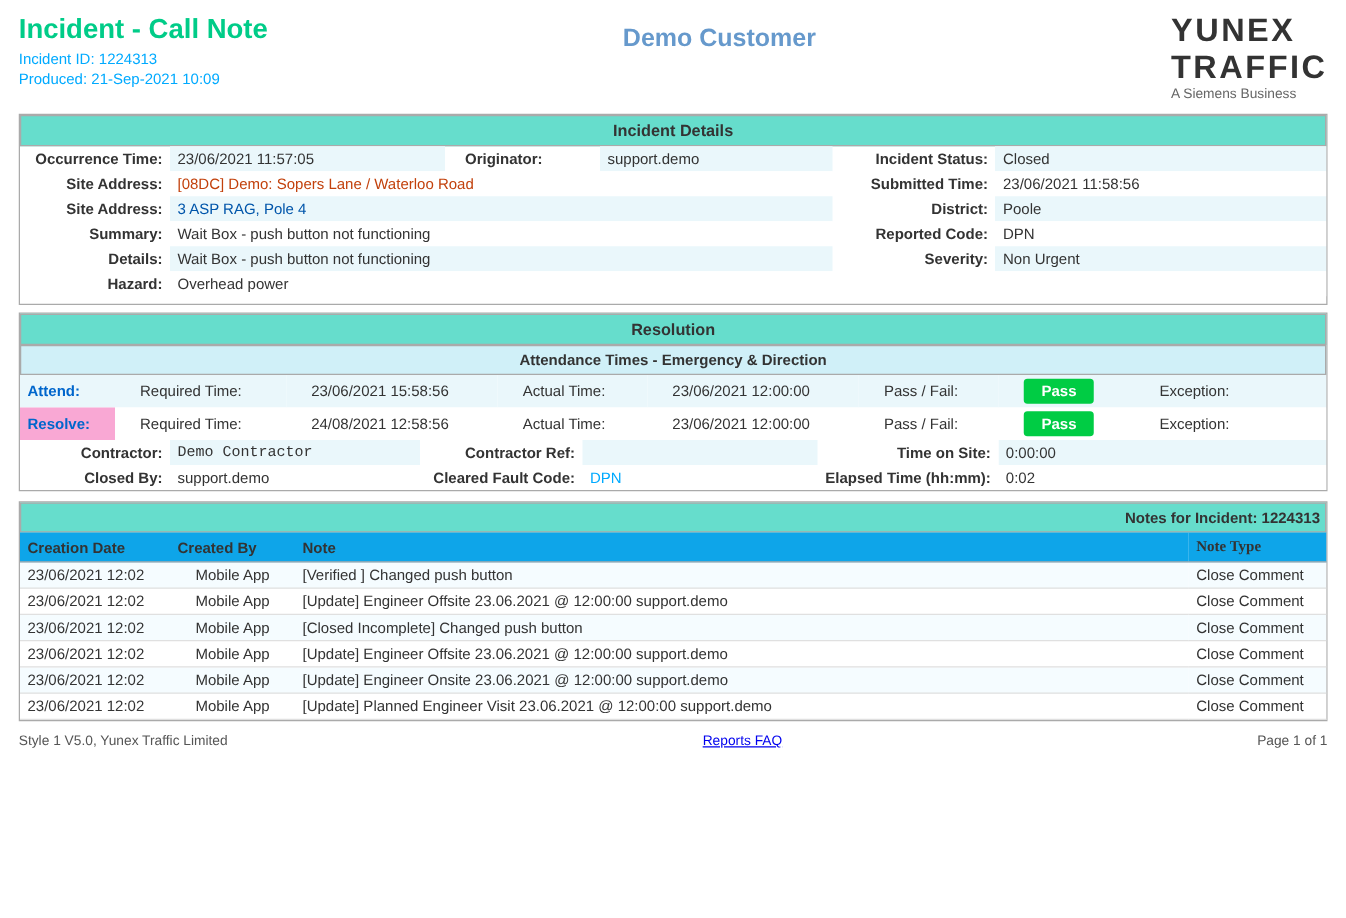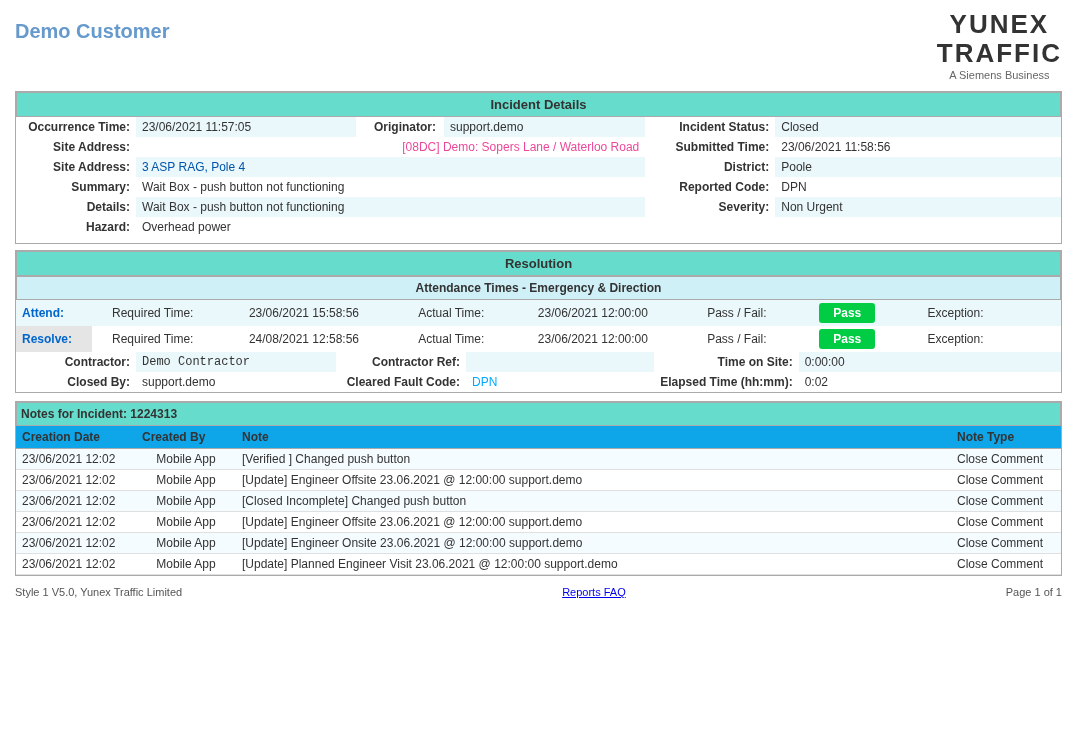--- a/index.html
+++ b/index.html
@@ -40,21 +40,21 @@
     .header-center {
       text-align: center;
       margin-top: 10px;
     }
     .header-center h2 {
       font-size: 20px;
       color: #6699cc;
       font-weight: bold;
     }
     .header-right {
-      text-align: center;
+      text-align: left;
     }
     .logo {
       font-size: 26px;
       font-weight: bold;
       color: #333;
       line-height: 1.1;
       letter-spacing: 2px;
     }
     .logo-sub {
       font-size: 11px;
@@ -151,21 +151,21 @@
     }
     table.resolution-table tr:nth-child(even) td {
       background: #fff;
     }
 
     .notes-section {
       margin-top: 8px;
     }
     .notes-header {
       background: #66ddcc;
-      text-align: left;
+      text-align: right;
       font-weight: bold;
       font-size: 12px;
       padding: 4px;
       border: 1px solid #aaa;
     }
     table.notes-table {
       width: 100%;
       border-collapse: collapse;
     }
     table.notes-table th {
@@ -198,47 +198,58 @@
     }
 
     .border-box {
       border: 1px solid #aaa;
     }
   </style>
 </head>
 <body>
 
 <div class="header">
+  <div class="header-left">
+    <h1>Incident - Call Note</h1>
+    <div class="incident-id">
+      <span>Incident ID:</span>
+      <span style="color:#00aaff;">1224313</span>
+    </div>
+    <div class="produced">
+      <span>Produced:</span>
+      <span style="color:#00aaff;">21-Sep-2021 10:09</span>
+    </div>
+  </div>
   <div class="header-center">
     <h2>Demo Customer</h2>
   </div>
   <div class="header-right">
     <div class="logo">
       <div>YUNEX</div>
       <div>TRAFFIC</div>
     </div>
     <div class="logo-sub">A Siemens Business</div>
   </div>
 </div>
 
 <div class="border-box">
   <div class="section-header">Incident Details</div>
   <table class="main-table">
     <tbody>
         <tr>
       <td class="label-cell">Occurrence Time:</td>
       <td style="width:220px;">23/06/2021 11:57:05</td>
-      <td class="label-cell" style="text-align:center;width:88px;padding-left:16px;">Originator:</td>
+      <td class="label-cell" style="text-align:left;width:124px;padding-left:16px;">Originator:</td>
       <td>support.demo</td>
       <td class="label-cell" style="text-align:right;width:130px;">Incident Status:</td>
       <td>Closed</td>
     </tr>
     <tr>
       <td class="label-cell">Site Address:</td>
-      <td colspan="3" style="color:#ec4899;text-align:right;">[08DC] Demo: Sopers Lane / Waterloo Road</td>
+      <td colspan="3" style="color:#c2410c;">[08DC] Demo: Sopers Lane / Waterloo Road</td>
       <td class="label-cell" style="text-align:right;">Submitted Time:</td>
       <td>23/06/2021 11:58:56</td>
     </tr>
     <tr>
       <td class="label-cell">Site Address:</td>
       <td colspan="3" style="color:#0055aa;">3 ASP RAG, Pole 4</td>
       <td class="label-cell" style="text-align:right;">District:</td>
       <td>Poole</td>
     </tr>
     <tr>
@@ -274,21 +285,21 @@
       <td style="background:#eaf7fb;white-space:nowrap;">Actual Time:</td>
       <td style="background:#eaf7fb;">23/06/2021 12:00:00</td>
       <td style="background:#eaf7fb;white-space:nowrap;">Pass / Fail:</td>
       <td style="background:#eaf7fb;">
         <span class="pass-btn">Pass</span>
       </td>
       <td style="background:#eaf7fb;white-space:nowrap;">Exception:</td>
       <td style="background:#eaf7fb;"></td>
     </tr>
     <tr>
-      <td class="attend-label" style="padding-left:6px;background:#e5e5e5;">Resolve:</td>
+      <td class="attend-label" style="padding-left:6px;background:#f9a8d4;">Resolve:</td>
       <td style="background:#fff;white-space:nowrap;">Required Time:</td>
       <td style="background:#fff;">24/08/2021 12:58:56</td>
       <td style="background:#fff;white-space:nowrap;">Actual Time:</td>
       <td style="background:#fff;">23/06/2021 12:00:00</td>
       <td style="background:#fff;white-space:nowrap;">Pass / Fail:</td>
       <td style="background:#fff;">
         <span class="pass-btn">Pass</span>
       </td>
       <td style="background:#fff;white-space:nowrap;">Exception:</td>
       <td style="background:#fff;"></td>
@@ -319,21 +330,21 @@
 </div>
 
 <div class="notes-section border-box">
   <div class="notes-header">Notes for Incident: 1224313</div>
   <table class="notes-table">
     <thead>
       <tr>
         <th style="width:120px;">Creation Date</th>
         <th style="width:100px;">Created By</th>
         <th>Note</th>
-        <th style="width:110px;">Note Type</th>
+        <th style="width:110px;font-family:Liberation Serif, serif;">Note Type</th>
       </tr>
     </thead>
     <tbody id="notes-tbody">
     <tr>
     <td>23/06/2021 12:02</td>
     <td style="text-align:center;">Mobile App</td>
     <td>[Verified ] Changed push button</td>
     <td>Close Comment</td>
   </tr>
         <tr>

